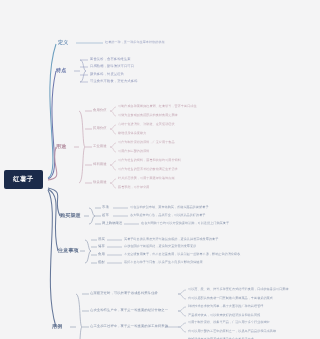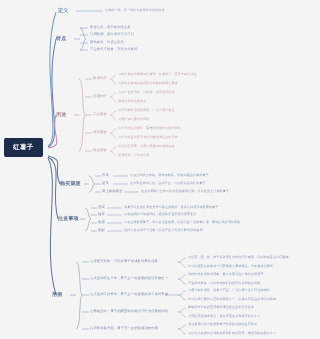--- a/index.html
+++ b/index.html
@@ -2,21 +2,21 @@
 <html><head>
 <meta charset="utf-8">
 <style>
   html,body{margin:0;padding:0;}
   body{
     width:300px;height:339px;
     background:#f4f4f5;
     font-family:"DejaVu Sans","Liberation Sans",sans-serif;
     overflow:hidden;position:relative;
   }
-  #canvas{position:absolute;inset:0;width:300px;height:250px;}
+  #canvas{position:absolute;inset:0;width:300px;height:250px;margin-top:32px;}
   svg.links{position:absolute;left:0;top:0;width:300px;height:339px;pointer-events:none;}
 
   .node{position:absolute;white-space:nowrap;line-height:1;}
 
   .root{
     background:#1b2b4a;color:#ffffff;
     font-size:6.5px;font-weight:bold;
     padding:6px 9px;border-radius:2px;
     letter-spacing:.4px;
   }

